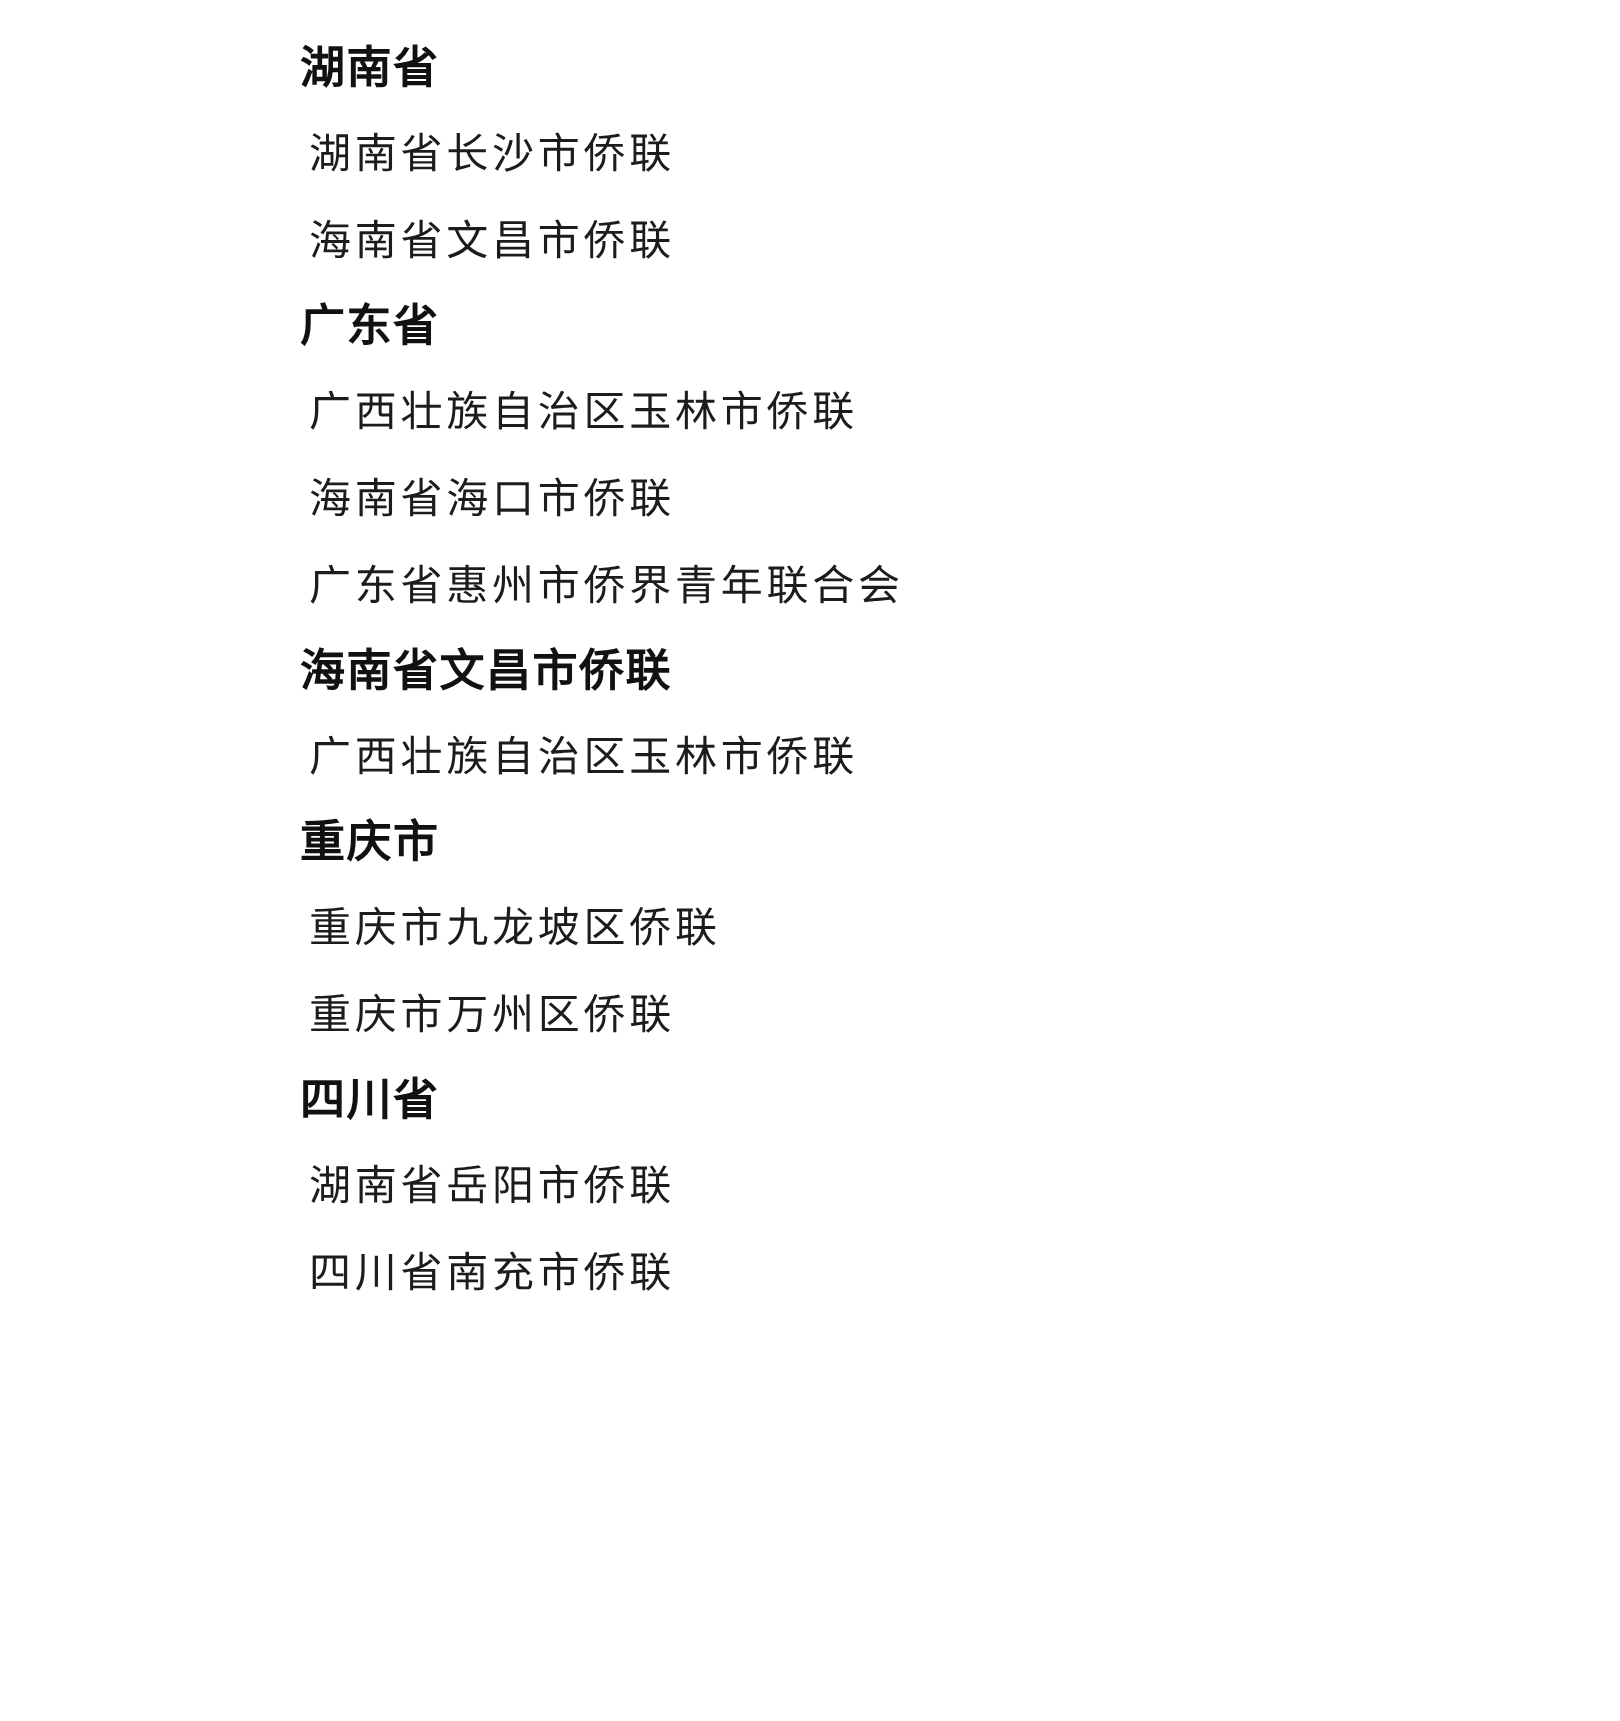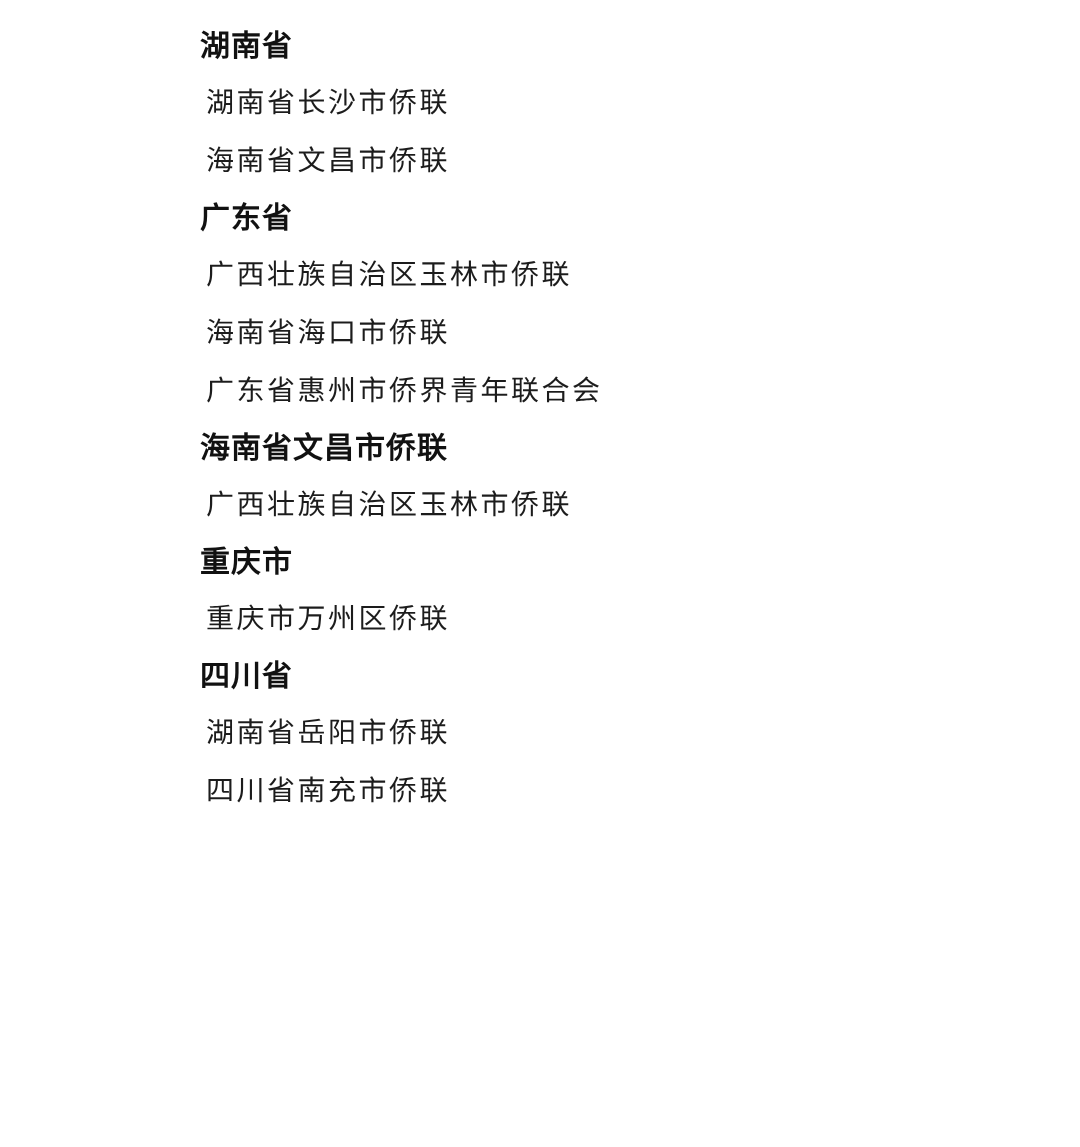--- a/index.html
+++ b/index.html
@@ -67,20 +67,21 @@
   </section>
 
   <section class="group">
     <h2 class="group-title">海南省文昌市侨联</h2>
     <p class="entry">广西壮族自治区玉林市侨联</p>
   </section>
 
 
   <section class="group">
     <h2 class="group-title">重庆市</h2>
+    <p class="entry">重庆市九龙坡区侨联</p>
     <p class="entry">重庆市万州区侨联</p>
   </section>
 
   <section class="group">
     <h2 class="group-title">四川省</h2>
     <p class="entry">湖南省岳阳市侨联</p>
     <p class="entry">四川省南充市侨联</p>
   </section>
 
 </div>

